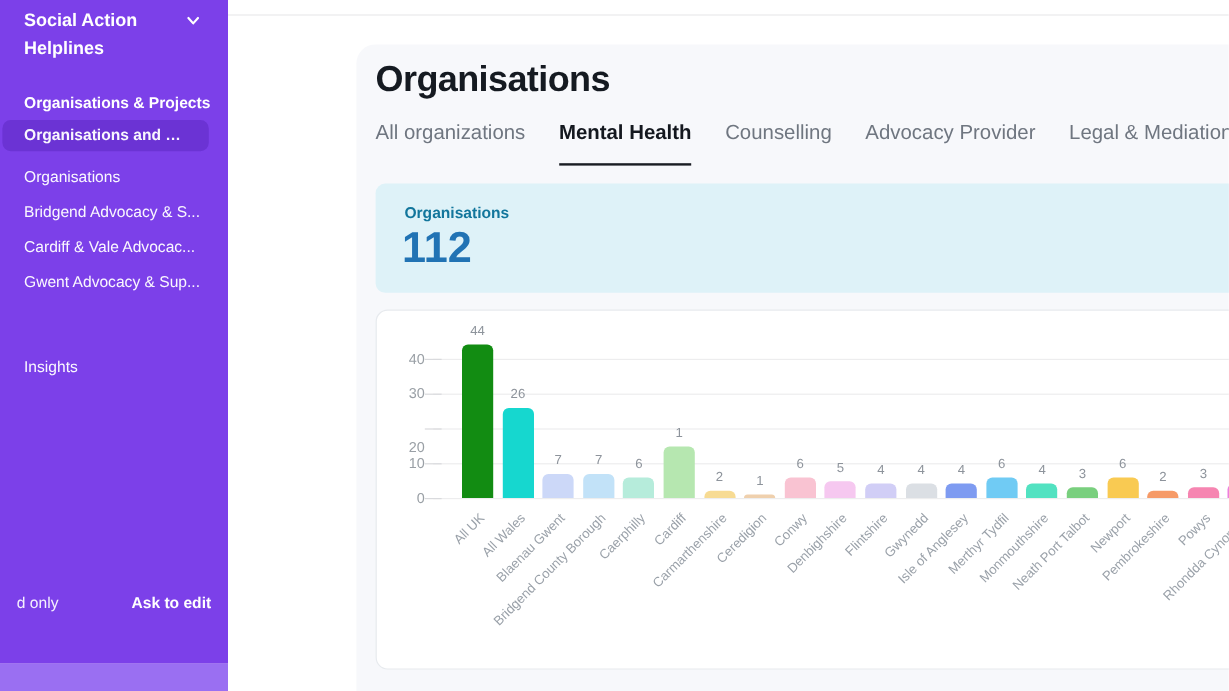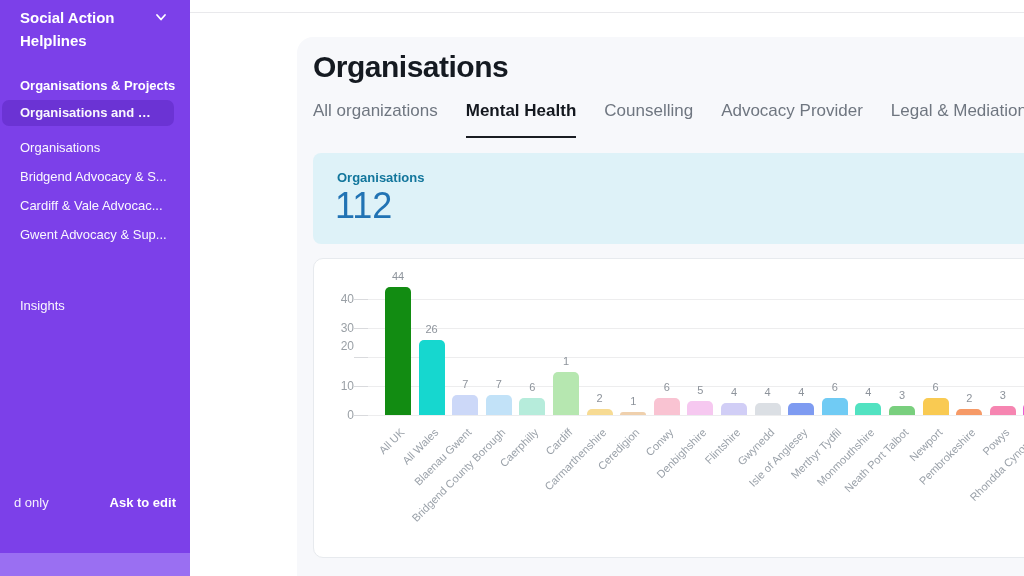--- a/index.html
+++ b/index.html
@@ -84,21 +84,21 @@
   .stat-card {
     position:absolute; left:16px; top:116px; right:-20px; height:91px;
     background:#def2f8; border-radius:8px;
   }
   .stat-label {
     position:absolute; left:24px; top:17px;
     font-size:13px; font-weight:bold; color:#12769c;
   }
   .stat-value {
     position:absolute; left:22px; top:32px;
-    font-size:36px; font-weight:normal; color:#2173b4;
+    font-size:36px; font-weight:bold; color:#2173b4;
   }
 
   
   .chart-card {
     position:absolute; left:16px; top:221px; right:-20px; height:300px;
     background:#ffffff; border:1px solid #e7eaee; border-radius:10px;
     overflow:hidden;
   }
   .gridline {
     position:absolute; left:47px; right:0; height:1px; background:#ededee;
@@ -168,21 +168,21 @@
   <section class="chart-card">
     <div id="chart-grid">
         <div class="gridline" style="top: 156px;"></div>
         <div class="grid-tick" style="top: 156px;"></div>
         <div class="y-tick" style="top: 149px;">0</div>
         <div class="gridline" style="top: 127px;"></div>
         <div class="grid-tick" style="top: 127px;"></div>
         <div class="y-tick" style="top: 120px;">10</div>
         <div class="gridline" style="top: 98px;"></div>
         <div class="grid-tick" style="top: 98px;"></div>
-        <div class="y-tick" style="top: 80px;">20</div>
+        <div class="y-tick" style="top: 107px;">20</div>
         <div class="gridline" style="top: 69px;"></div>
         <div class="grid-tick" style="top: 69px;"></div>
         <div class="y-tick" style="top: 62px;">30</div>
         <div class="gridline" style="top: 40px;"></div>
         <div class="grid-tick" style="top: 40px;"></div>
         <div class="y-tick" style="top: 33px;">40</div>
       </div>
     <div id="chart-bars">
         <div class="bar" style="left: 71px; top: 28.4px; height: 127.6px; background: rgb(18, 140, 18);"></div>
         <div class="bar-value" style="left: 64px; top: 11.4px;">44</div>

